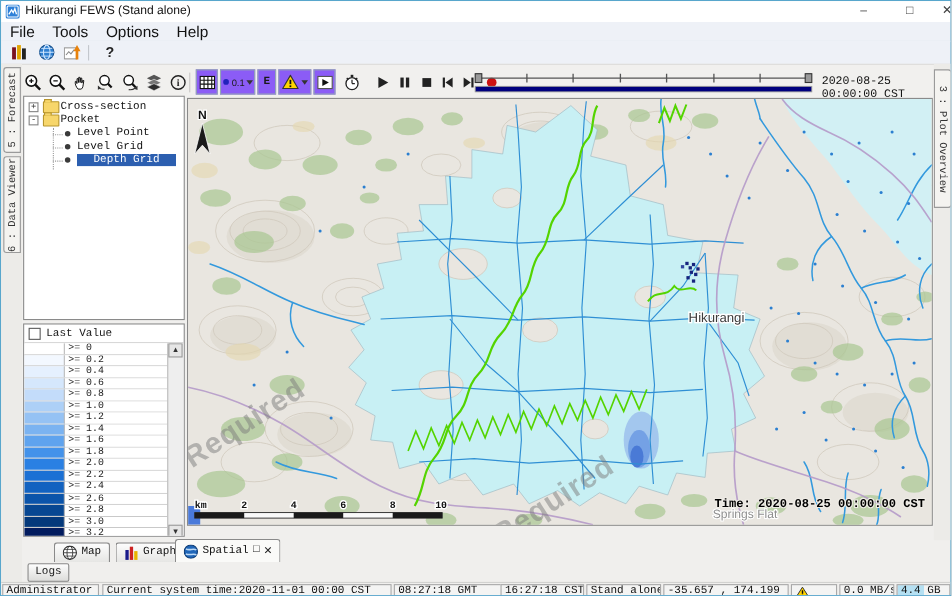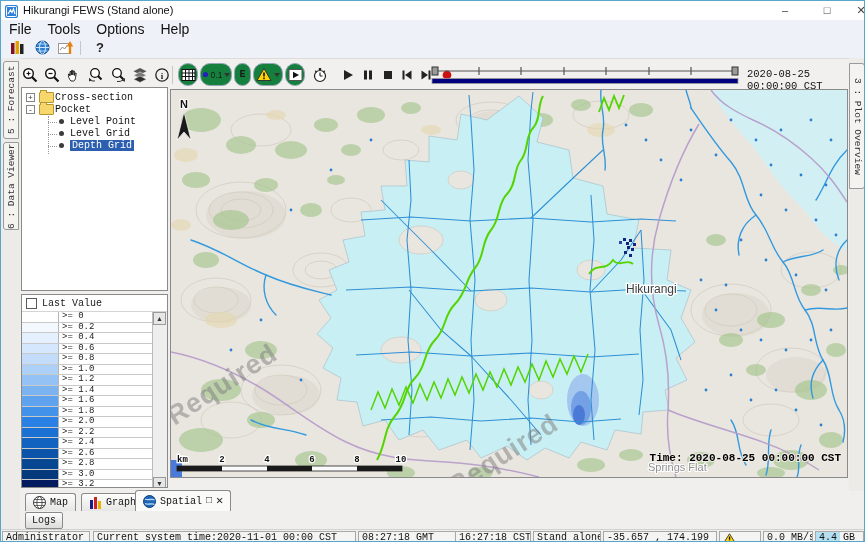--- a/index.html
+++ b/index.html
@@ -16,21 +16,21 @@
   #menubar{left:0;top:19px;width:100%;height:17px;background:#eef1f7;border-bottom:1px solid #e2e6ee;}
   .menu-item{display:inline-block;padding:1px 8px;font-size:14px;color:#111;}
   
   #toolbar1{left:0;top:36px;width:100%;height:21px;background:#eef1f7;}
   .t1btn{top:2px;width:22px;height:17px;display:flex;align-items:center;justify-content:center;}
   .vsep{top:4px;width:1px;height:14px;background:#c3c7cd;}
   
   #toolbar2{left:0;top:57px;width:100%;height:31px;background:#f1f0ee;border-top:1px solid #dddcda;}
   .t2btn{top:4px;height:23px;display:flex;align-items:center;justify-content:center;gap:2px;}
   .flat{width:22px;}
-  .tbtn{background:#15803d;border:1px solid #93a5b5;border-radius:10px;box-sizing:border-box;}
+  .tbtn{background:#8b5cf6;border:1px solid #93a5b5;border-radius:0;box-sizing:border-box;}
   .caret{width:0;height:0;border-left:3px solid transparent;border-right:3px solid transparent;border-top:4px solid #333;}
   .vsep2{top:7px;width:1px;height:18px;background:#c9c8c6;}
   #tl-date{left:746px;top:9px;font-size:10.5px;color:#111;}
   
   #leftstrip{left:0;top:57px;width:19px;height:472px;background:#ecebe8;}
   #rightstrip{left:848px;top:57px;width:17px;height:433px;background:#ecebe8;}
   .vtab{box-sizing:border-box;background:#f4f3f0;border:1px solid #9a9a9a;font-size:9.5px;
         font-family:"Liberation Mono",monospace;color:#333;display:flex;align-items:center;justify-content:center;}
   .vtab-left{writing-mode:vertical-rl;transform:rotate(180deg);border-radius:0 3px 3px 0;}
   .vtab-right{writing-mode:vertical-rl;border-radius:0 3px 3px 0;}
@@ -39,41 +39,41 @@
   .trow{position:relative;height:12.2px;display:flex;align-items:center;font-size:10px;
         font-family:"Liberation Mono",monospace;color:#111;white-space:nowrap;}
   .expander{position:absolute;left:4px;width:9px;height:9px;border:1px solid #848484;background:#fff;
             font-size:8px;line-height:8px;text-align:center;box-sizing:border-box;color:#333;}
   .folder{position:absolute;left:17px;width:13px;height:9px;background:#f7d66b;border:1px solid #b8962e;border-radius:1px;}
   .folder::before{content:"";position:absolute;top:-3px;left:0;width:5px;height:2px;background:#f7d66b;
                   border:1px solid #b8962e;border-bottom:none;}
   .bullet{position:absolute;left:37px;width:5px;height:5px;border-radius:50%;background:#3a3a3a;}
   .tlabel-root{position:absolute;left:33px;}
   .tlabel-child{position:absolute;left:48px;}
-  .sel{background:#2c5fb0;color:#fff;padding:0 2px;}
+  .sel{background:#2c5fb0;color:#fff;padding:0 15px;}
   .guide-v{position:absolute;left:26px;border-left:1px dotted #9a9a9a;width:0;}
   .guide-h{position:absolute;border-top:1px dotted #9a9a9a;height:0;}
   
   #legendpanel{left:20px;top:293px;width:147px;height:194px;background:#fff;border:1px solid #8a8a8a;
                box-sizing:border-box;overflow:hidden;}
   #legend-header{height:16px;display:flex;align-items:center;gap:5px;padding-left:4px;border-bottom:1px solid #d4d4d4;}
   .checkbox{width:9px;height:9px;border:1px solid #5a5a5a;background:#fff;}
   #legend-title{font-size:10px;font-family:"Liberation Mono",monospace;}
   #legend-body{position:relative;height:178px;overflow:hidden;}
   .lg-row{display:flex;height:10.5px;box-sizing:border-box;border-bottom:1px solid #c9c9c9;}
   .lg-swatch{width:37px;border-right:1px solid #b5b5b5;box-sizing:border-box;}
   .lg-label{flex:1;font-size:9px;font-family:"Liberation Mono",monospace;line-height:9.5px;padding-left:3px;color:#222;background:#fff;}
   #lg-scroll{position:absolute;right:0;top:0;width:14px;height:178px;background:#eee;border-left:1px solid #bbb;}
   .sbtn{position:absolute;left:0;width:13px;height:13px;background:#e6e6e6;border:1px solid #9a9a9a;
         box-sizing:border-box;font-size:7px;text-align:center;line-height:11px;color:#333;}
   
   #map{left:169px;top:88px;width:678px;height:389px;border:1px solid #8a8a8a;box-sizing:border-box;background:#e9e6e0;}
   
   .btab{border:1px solid #8a8a8a;border-bottom:none;border-radius:3px 3px 0 0;background:linear-gradient(#fdfdfd,#e6e6e4);
-        display:flex;align-items:center;gap:4px;padding:0 7px;font-size:10px;font-family:"Liberation Mono",monospace;color:#111;}
+        display:flex;align-items:center;gap:4px;padding:0 7px;font-size:10px;font-family:"Liberation Mono",monospace;color:#111;margin-left:24px;}
   .btab.active{background:#fafaf8;}
   .panelctl{font-size:10px;font-weight:bold;color:#222;line-height:10px;}
   #logsbtn{left:24px;top:511px;width:36px;height:15px;border:1px solid #8a8a8a;border-radius:2px;
            background:linear-gradient(#fdfdfd,#dcdcda);font-size:10px;font-family:"Liberation Mono",monospace;
            display:flex;align-items:center;justify-content:center;}
   
   #statusbar{left:0;top:528px;width:100%;height:14px;background:#f0efed;border-top:1px solid #d2d2d0;}
   .scell{top:1px;height:12px;line-height:11px;font-size:10px;font-family:"Liberation Mono",monospace;
          background:#f4f4f3;border:1px solid #a8a8a8;box-sizing:border-box;padding-left:3px;
          overflow:hidden;white-space:nowrap;color:#111;}

